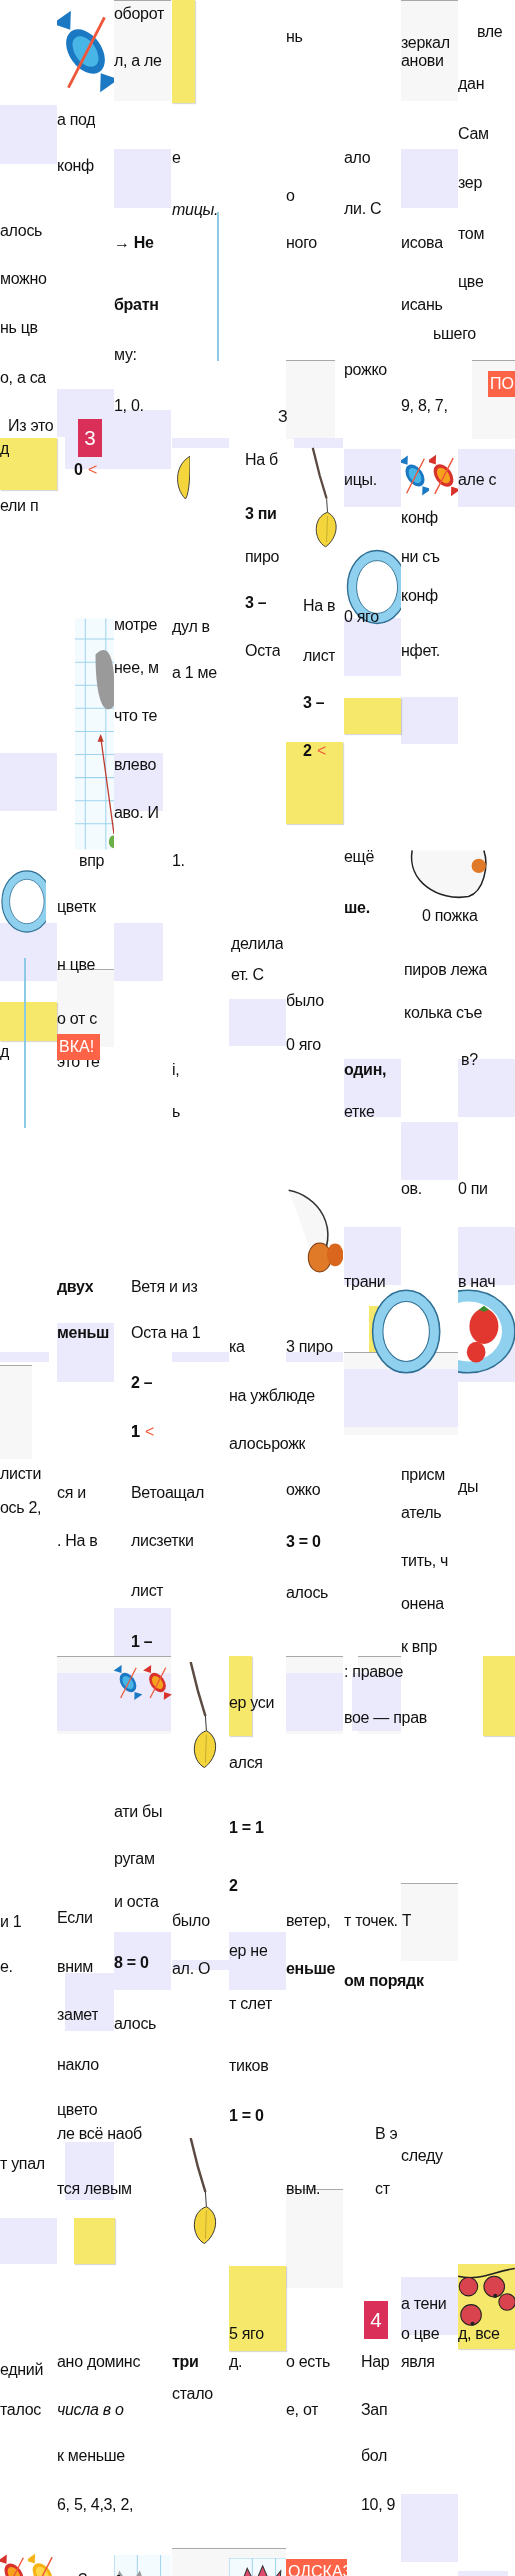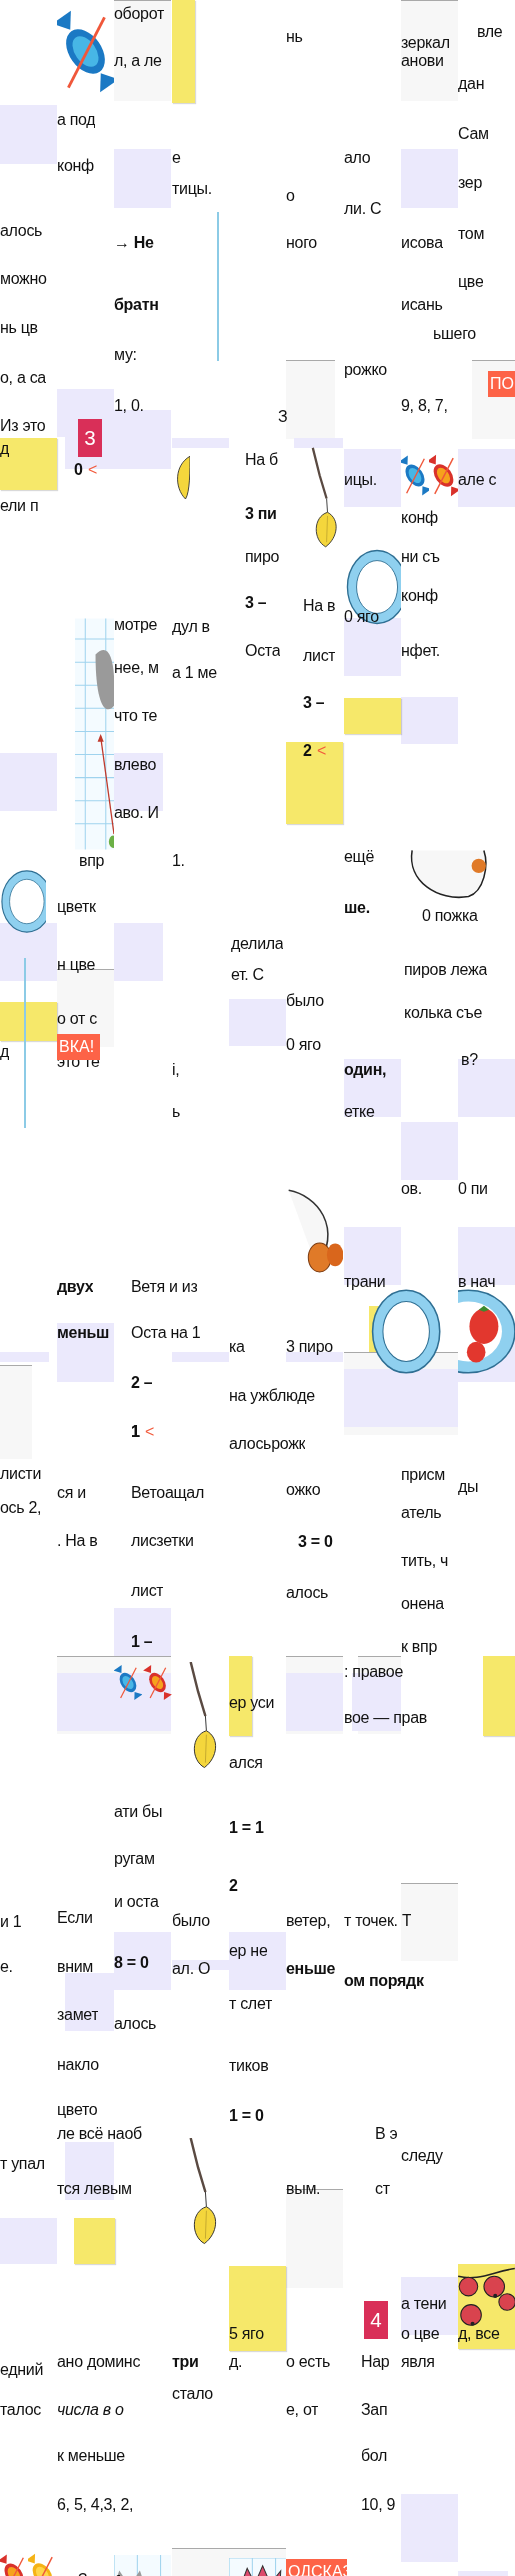--- a/index.html
+++ b/index.html
@@ -250,41 +250,41 @@
       <span class="txt" style="left: 286px; top: 28px;">нь</span>
       <span class="txt" style="left: 401px; top: 5.2px; margin-top: 29px;">зеркал</span>
       <span class="txt" style="left: 401px; top: 52px;">анови</span>
       <span class="txt" style="left: 477px; top: 23px;">вле</span>
       <span class="txt" style="left: 458px; top: 75px;">дан</span>
       <span class="txt" style="left: 57px; top: 111px;">а под</span>
       <span class="txt" style="left: 57px; top: 157px;">конф</span>
       <span class="txt" style="left: 458px; top: 125px;">Сам</span>
       <span class="txt" style="left: 172px; top: 149px;">е</span>
       <span class="txt" style="left: 344px; top: 149px;">ало</span>
-      <span class="txt" style="left: 172px; top: 180px;">тицы.</span>
+      <span class="txt" style="left: 172px; top: 201px; font-style: italic;">тицы.</span>
       <span class="txt" style="left: 286px; top: 187px;">о</span>
       <span class="txt" style="left: 344px; top: 200px;">ли. С</span>
       <span class="txt" style="left: 458px; top: 174px;">зер</span>
       <span class="txt" style="left: 0px; top: 222px;">алось</span>
       <span class="txt b" style="left: 114px; top: 234px;">→ Не</span>
       <span class="txt" style="left: 286px; top: 234px;">ного</span>
       <span class="txt" style="left: 401px; top: 234px;">исова</span>
       <span class="txt" style="left: 458px; top: 225px;">том</span>
       <span class="txt" style="left: 0px; top: 270px;">можно</span>
       <span class="txt b" style="left: 114px; top: 296px;">братн</span>
       <span class="txt" style="left: 458px; top: 273px;">цве</span>
       <span class="txt" style="left: 0px; top: 319px;">нь цв</span>
       <span class="txt" style="left: 401px; top: 296px;">исань</span>
       <span class="txt" style="left: 114px; top: 346px;">му:</span>
       <span class="txt" style="left: 401px; top: 325px; margin-left: 32px;">ьшего</span>
       <span class="txt" style="left: 0px; top: 369px;">о, а са</span>
       <span class="txt" style="left: 344px; top: 361px;">рожко</span>
       <span class="txt" style="left: 114px; top: 397px;">1, 0.</span>
       <span class="txt" style="left: 401px; top: 397px;">9, 8, 7,</span>
-      <span class="txt" style="left: 0px; top: 417px;">Из это</span>
+      <span class="txt" style="left: 8px; top: 417px;">Из это</span>
       <span class="txt" style="left: 344px; top: 471px;">ицы.</span>
       <span class="txt" style="left: 458px; top: 471px;">але с</span>
       <span class="txt" style="left: 278px; top: 408px;">З</span>
       <span class="txt" style="left: 0px; top: 440px;">д</span>
       <span class="txt" style="left: 0px; top: 497px;">ели п</span>
       <span class="txt" style="left: 245px; top: 451px;">На б</span>
       <span class="txt b" style="left: 245px; top: 505px;">3 пи</span>
       <span class="txt" style="left: 245px; top: 548px;">пиро</span>
       <span class="txt b" style="left: 245px; top: 594px;">3 –</span>
       <span class="txt" style="left: 245px; top: 642px;">Оста</span>
@@ -341,21 +341,21 @@
       <span class="txt" style="left: 401px; top: 1466px;">присм</span>
       <span class="txt" style="left: 0px; top: 1465px;">листи</span>
       <span class="txt" style="left: 57px; top: 1484px;">ся и</span>
       <span class="txt" style="left: 131px; top: 1484px;">Ветоащал</span>
       <span class="txt" style="left: 286px; top: 1481px;">ожко</span>
       <span class="txt" style="left: 458px; top: 1478px;">ды</span>
       <span class="txt" style="left: 0px; top: 1499px;">ось 2,</span>
       <span class="txt" style="left: 401px; top: 1504px;">атель</span>
       <span class="txt" style="left: 57px; top: 1532px;">. На в</span>
       <span class="txt" style="left: 131px; top: 1532px;">лисзетки</span>
-      <span class="txt b" style="left: 298px; top: 1533px; text-align: right;">3 = 0</span>
+      <span class="txt b" style="left: 286px; top: 1533px; text-align: right;">3 = 0</span>
       <span class="txt" style="left: 401px; top: 1552px;">тить, ч</span>
       <span class="txt" style="left: 131px; top: 1582px;">лист</span>
       <span class="txt" style="left: 286px; top: 1584px;">алось</span>
       <span class="txt" style="left: 401px; top: 1595px;">онена</span>
       <span class="txt b" style="left: 131px; top: 1633px;">1 –</span>
       <span class="txt" style="left: 401px; top: 1638px;">к впр</span>
       <span class="txt" style="left: 344px; top: 1663px;">: правое</span>
       <span class="txt" style="left: 229px; top: 1694px;">ер уси</span>
       <span class="txt" style="left: 344px; top: 1709px;">вое — прав</span>
       <span class="txt" style="left: 229px; top: 1754px;">ался</span>

